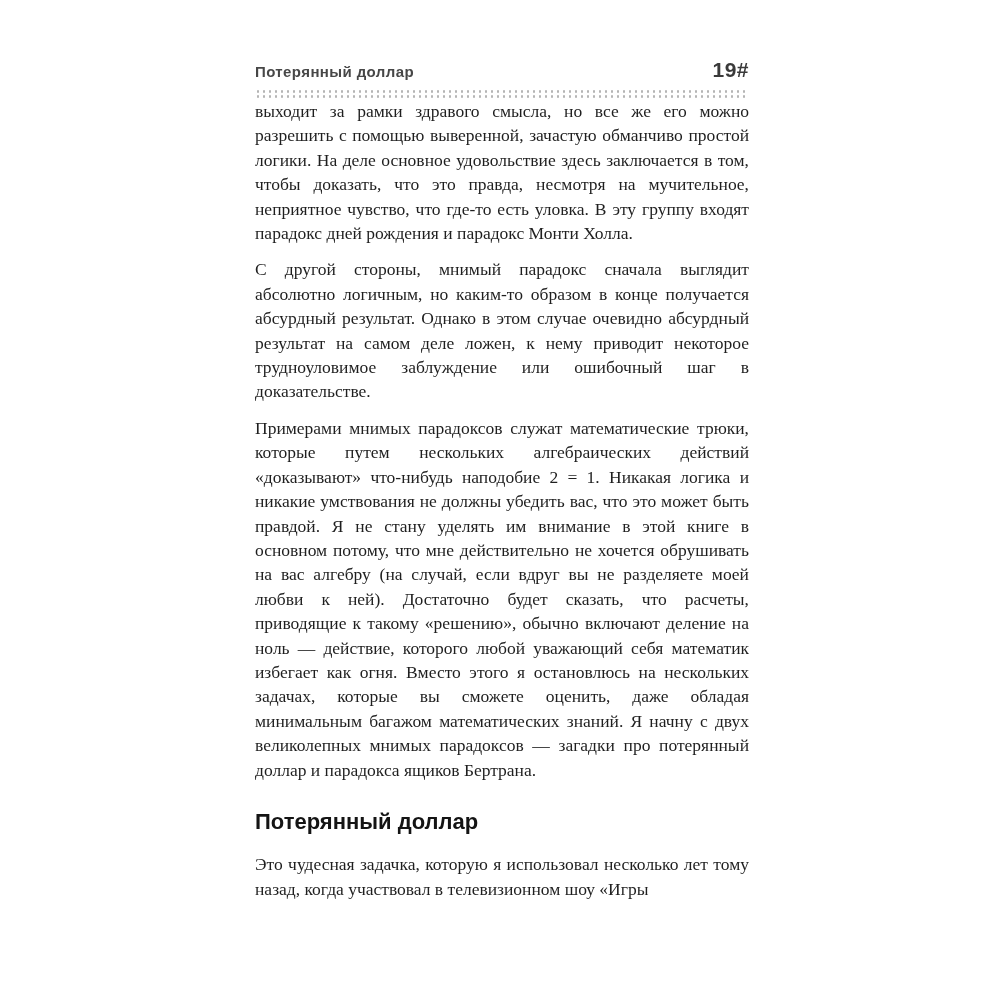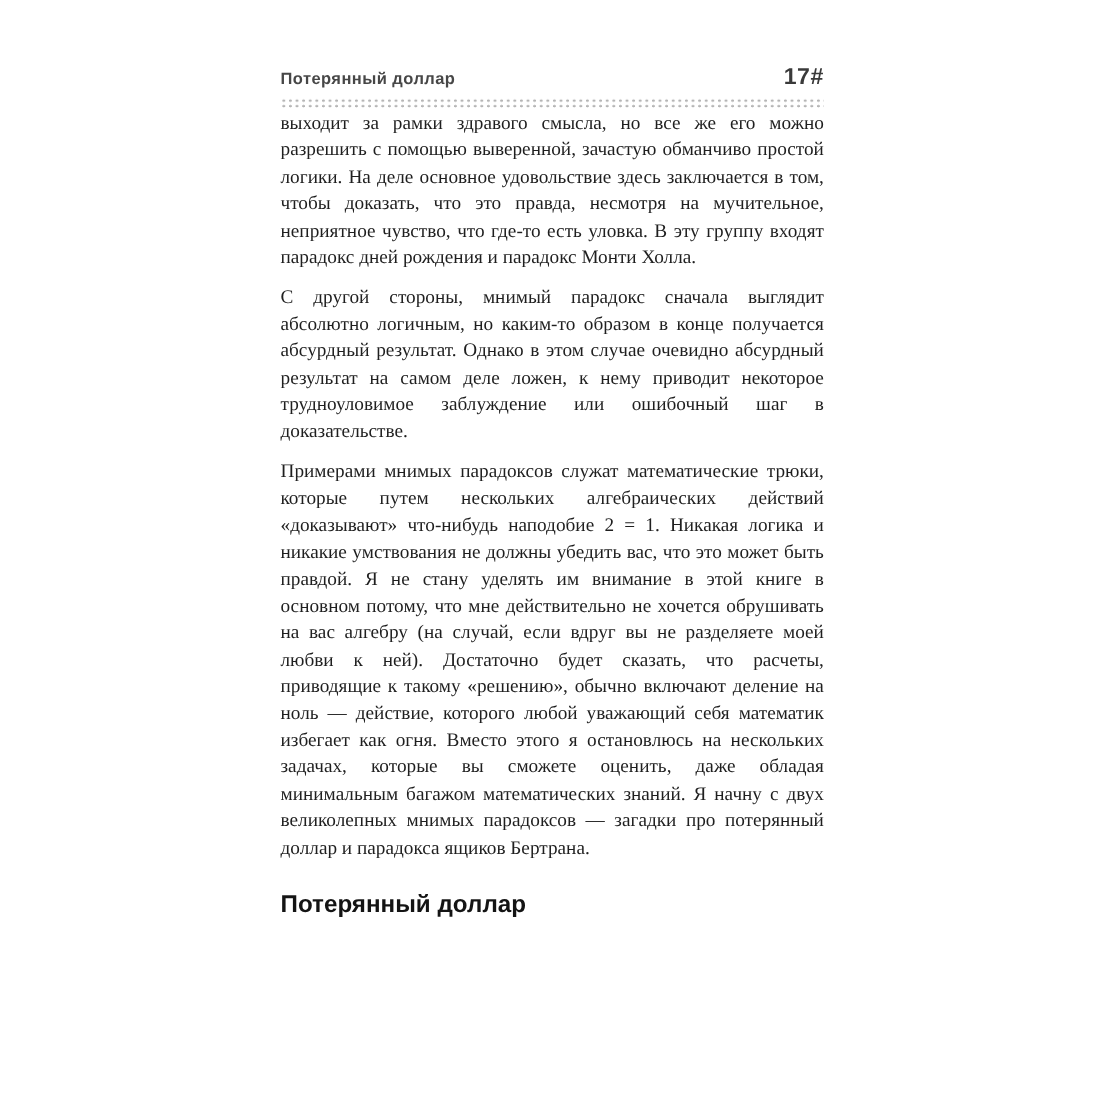--- a/index.html
+++ b/index.html
@@ -64,28 +64,29 @@
   }
 </style>
 </head>
 <body>
 
 <div class="page">
   <div class="content">
 
     <header class="page-header">
       <span class="running-title">Потерянный доллар</span>
-      <span class="page-number">17#</span>
+      <span class="page-number">19#</span>
     </header>
 
     <div class="dotted-rule"></div>
 
     <main class="page-body">
       <p>выходит за рамки здравого смысла, но все же его можно разрешить с помощью выверенной, зачастую обманчиво простой логики. На деле основное удовольствие здесь заключается в том, чтобы доказать, что это правда, несмотря на мучительное, неприятное чувство, что где-то есть уловка. В эту группу входят парадокс дней рождения и парадокс Монти Холла.</p>
       <p>С другой стороны, мнимый парадокс сначала выглядит абсолютно логичным, но каким-то образом в конце получается абсурдный результат. Однако в этом случае очевидно абсурдный результат на самом деле ложен, к нему приводит некоторое трудноуловимое заблуждение или ошибочный шаг в доказательстве.</p>
       <p>Примерами мнимых парадоксов служат математические трюки, которые путем нескольких алгебраических действий «доказывают» что-нибудь наподобие 2 = 1. Никакая логика и никакие умствования не должны убедить вас, что это может быть правдой. Я не стану уделять им внимание в этой книге в основном потому, что мне действительно не хочется обрушивать на вас алгебру (на случай, если вдруг вы не разделяете моей любви к ней). Достаточно будет сказать, что расчеты, приводящие к такому «решению», обычно включают деление на ноль — действие, которого любой уважающий себя математик избегает как огня. Вместо этого я остановлюсь на нескольких задачах, которые вы сможете оценить, даже обладая минимальным багажом математических знаний. Я начну с двух великолепных мнимых парадоксов — загадки про потерянный доллар и парадокса ящиков Бертрана.</p>
 
       <h2 class="section-heading">Потерянный доллар</h2>
 
+      <p>Это чудесная задачка, которую я использовал несколько лет тому назад, когда участвовал в телевизионном шоу «Игры</p>
     </main>
 
   </div>
 </div>
 
 </body></html>

